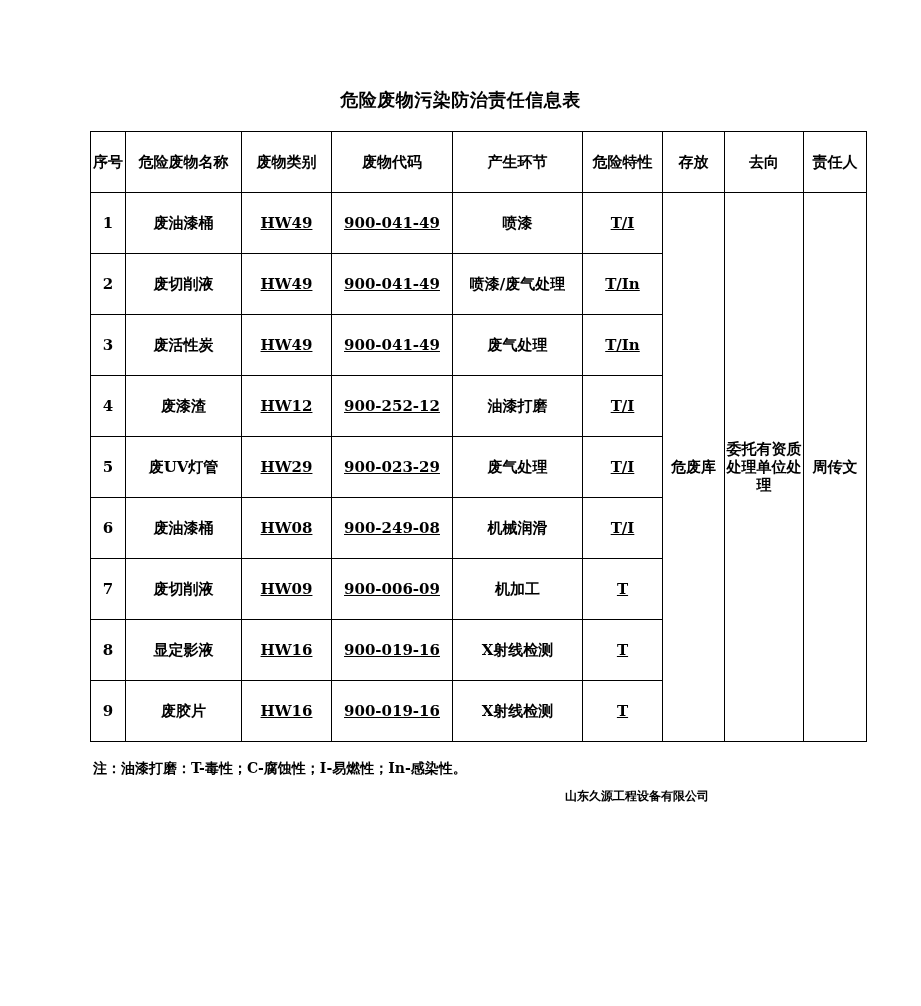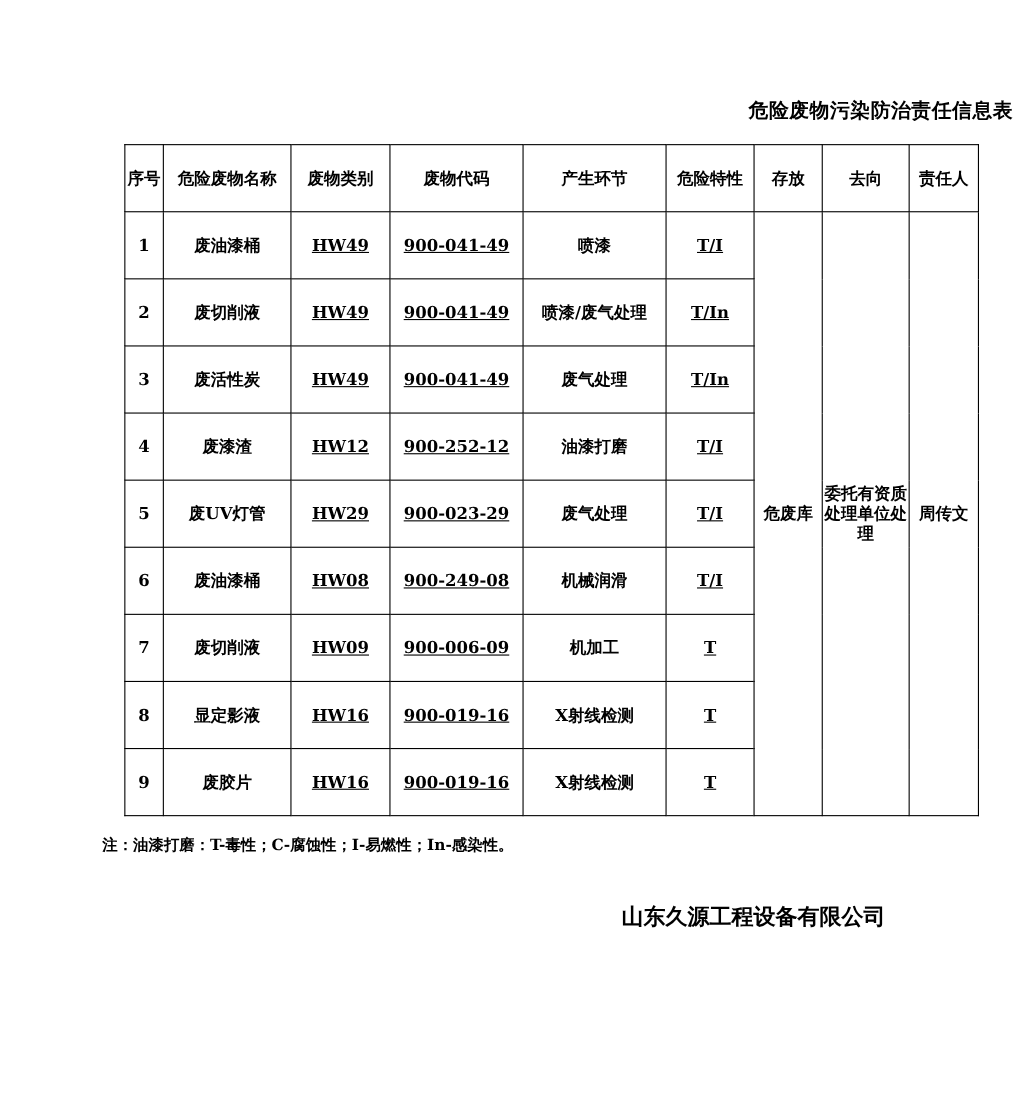--- a/index.html
+++ b/index.html
@@ -1,30 +1,30 @@
 <!DOCTYPE html>
 <html><head>
 <meta charset="utf-8">
 <style>
   html, body { margin:0; padding:0; background:#ffffff; }
   body { width:921px; height:1006px; position:relative; overflow:hidden;
          font-family: "DejaVu Serif", "Liberation Serif", serif; color:#000; }
-  .title { position:absolute; left:0; width:921px; top:88px; text-align:right;
+  .title { position:absolute; left:0; width:921px; top:88px; text-align:center;
            font-size:18px; font-weight:bold; letter-spacing:0.5px; }
   table.main { position:absolute; left:90px; top:131px; border-collapse:collapse;
-               table-layout:fixed; width:776px;margin-left:23px; }
+               table-layout:fixed; width:776px; }
   table.main td, table.main th { border:1.3px solid #000; text-align:center; vertical-align:middle;
                font-size:15px; font-weight:bold; padding:0; overflow:hidden; }
   table.main th { height:60px; font-weight:bold; }
   table.main td { height:60px; }
   td.num { font-weight:bold; }
   td.code, td.cat, td.hz { font-weight:bold;text-decoration:underline; }
   td.wrap { line-height:18px; padding:0 4px; }
   .note { position:absolute; left:93px; top:760px; font-size:14px; font-weight:bold; }
-  .company { position:absolute; left:565px; top:820px; font-size:20px; font-weight:bold; }
+  .company { position:absolute; left:565px; top:788px; font-size:12px; font-weight:bold; }
 </style>
 </head>
 <body>
 
 <div class="title">危险废物污染防治责任信息表</div>
 
 <table class="main">
   <colgroup>
     <col style="width:35px">
       <col style="width:116px">

